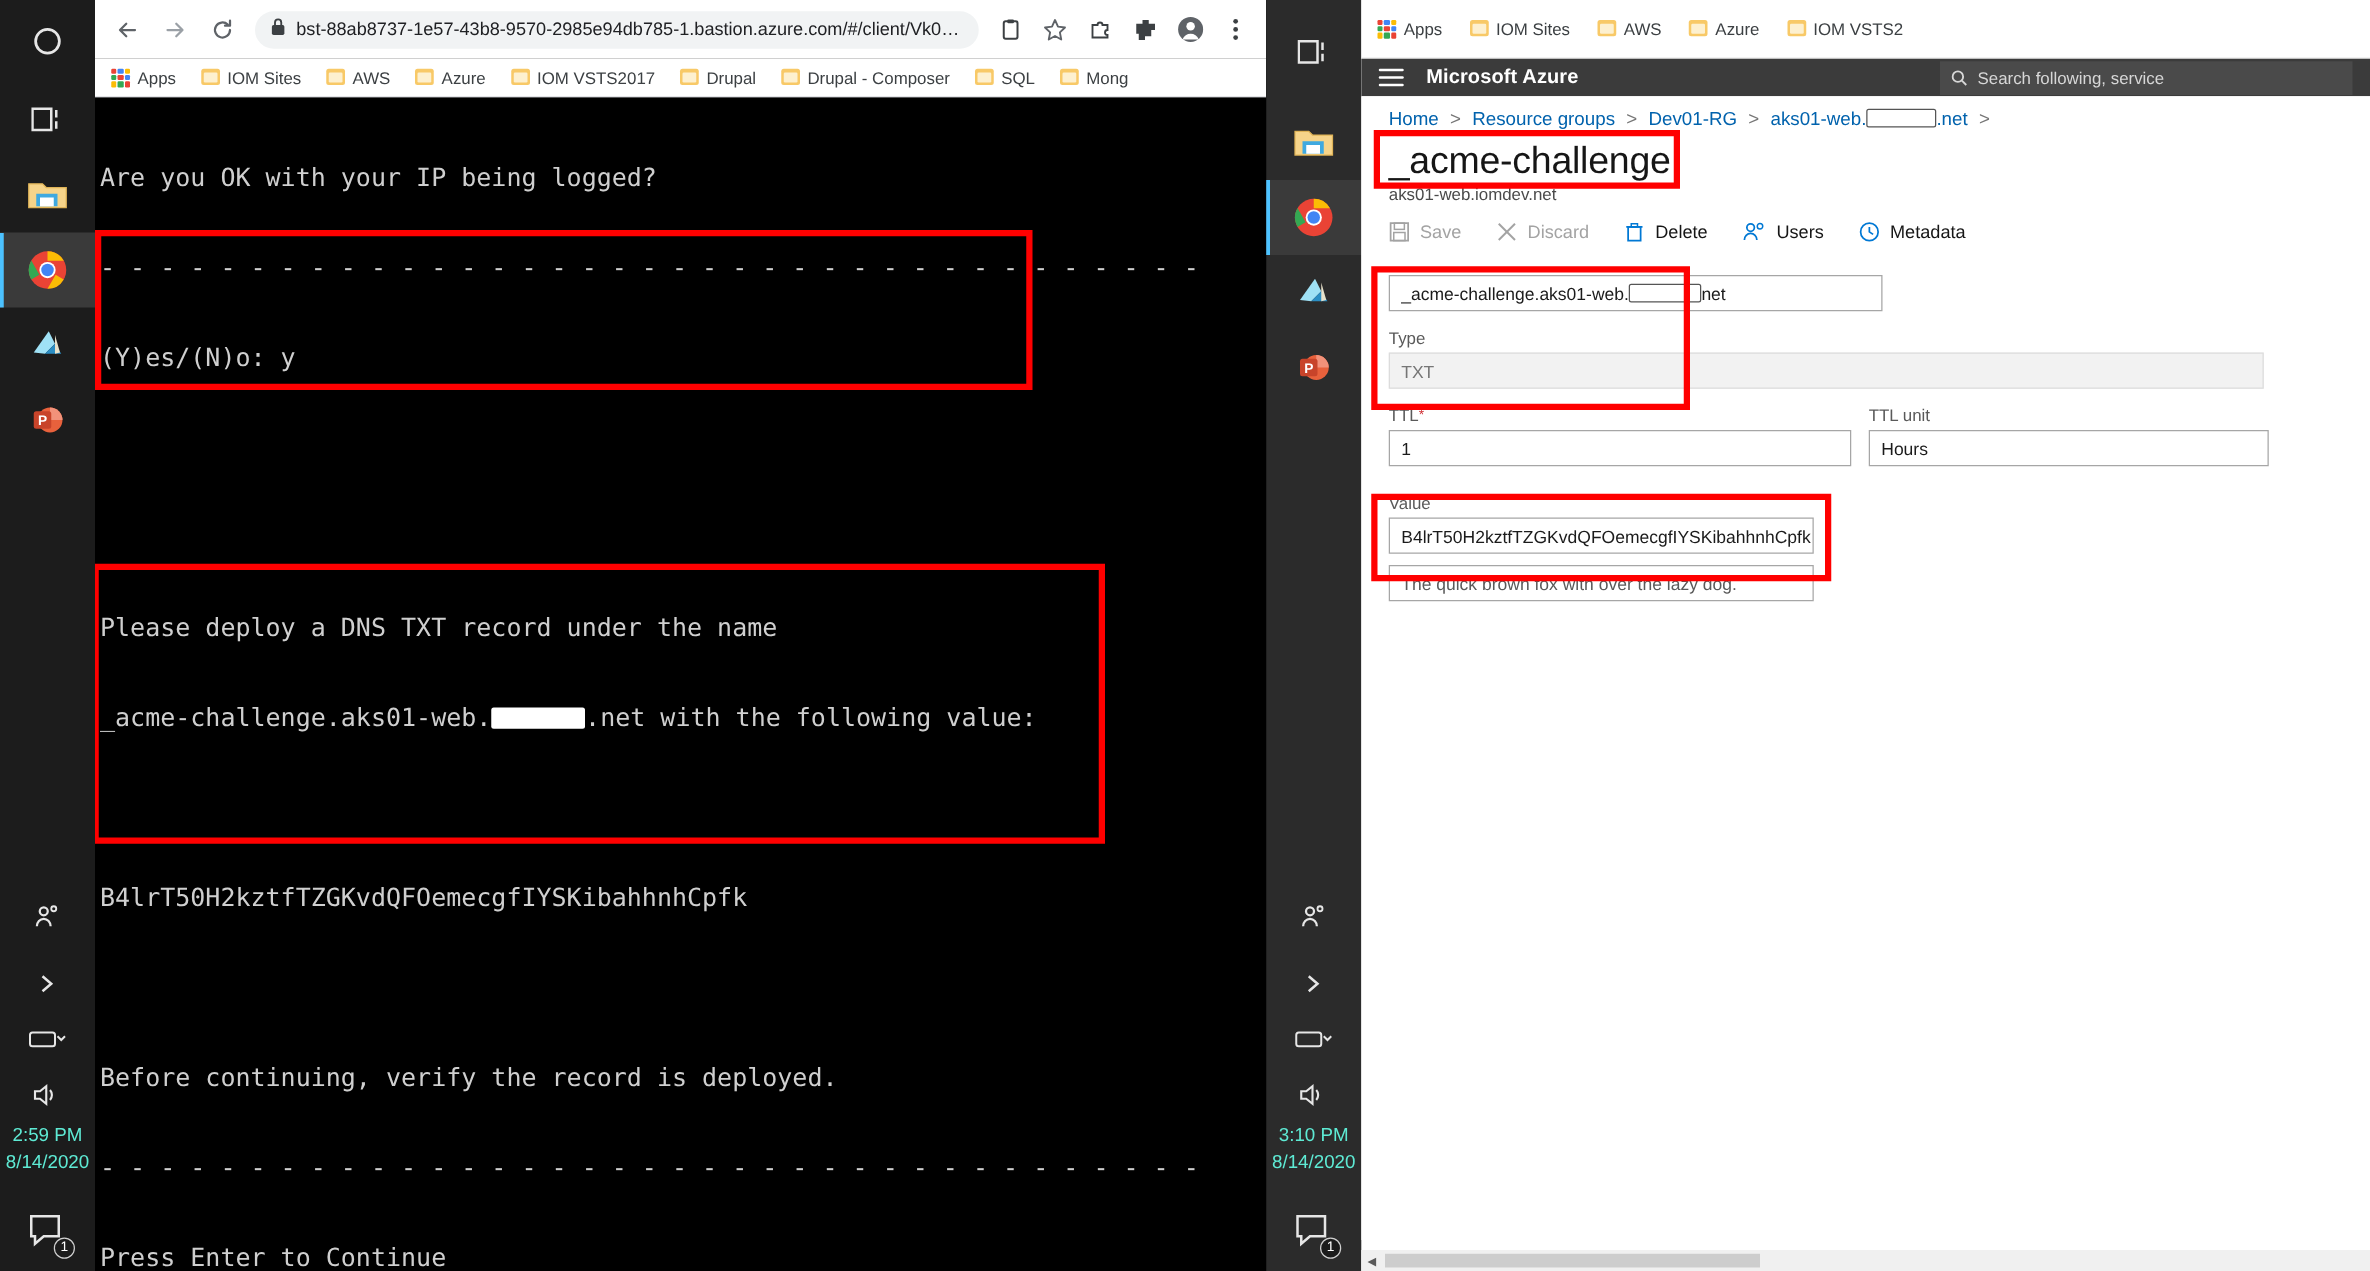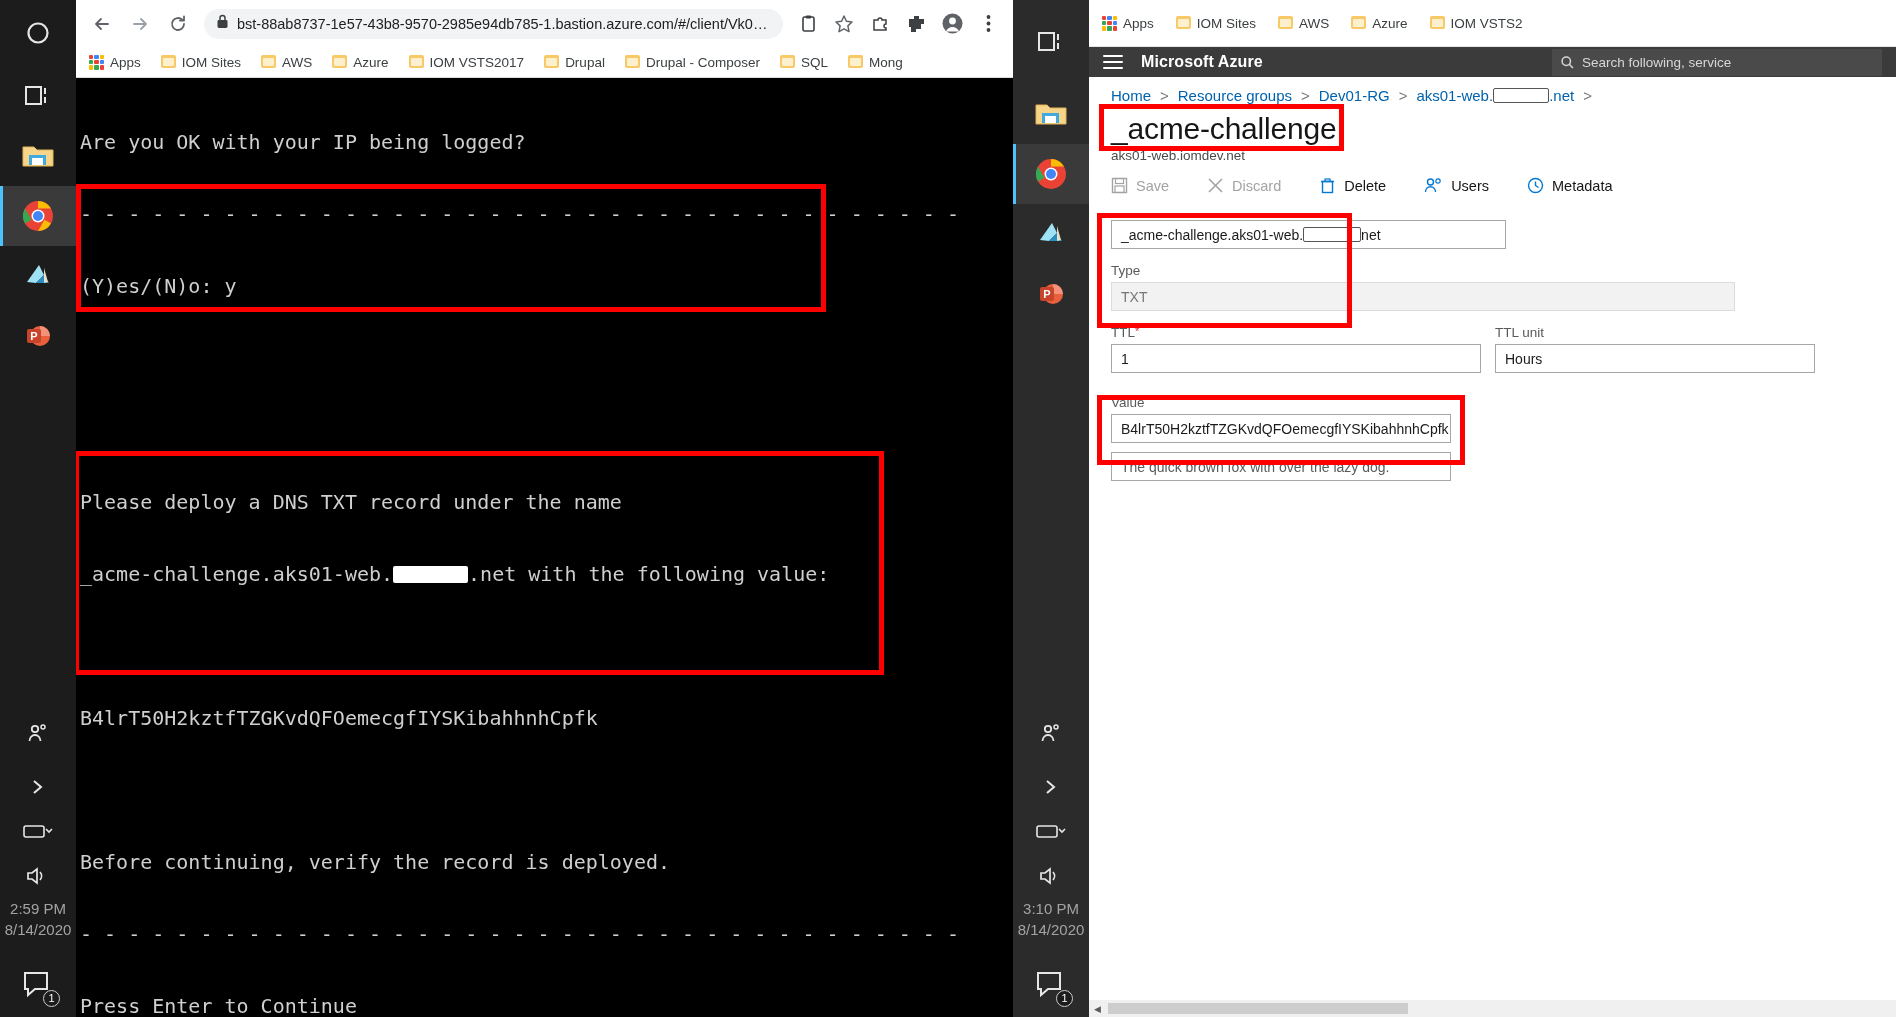--- a/index.html
+++ b/index.html
@@ -18,21 +18,21 @@
     display: flex; flex-direction: column; align-items: center;
   }
   .win-taskbar.second { left: 1013px; width: 76px; background: #2b2b2b; }
   .tb-icon {
     width: 76px; height: 60px; display: flex; align-items: center; justify-content: center;
     color: #e6e6e6;
   }
   .tb-icon.selected { background: #3a3a3a; box-shadow: inset 3px 0 0 #4cc2ff; }
   .tb-spacer { flex: 1 1 auto; }
   .tb-clock {
-    color: #a3a3a3; font-size: 15px; text-align: center; line-height: 1.45;
+    color: #5eead4; font-size: 15px; text-align: center; line-height: 1.45;
     padding-bottom: 10px;
   }
   .tb-feedback {
     width: 76px; height: 66px; display: flex; align-items: center; justify-content: center;
     position: relative; color: #e6e6e6;
   }
   .badge-num {
     position: absolute; right: 16px; bottom: 10px;
     width: 17px; height: 17px; border-radius: 50%;
     background: #1c1c1c; border: 1px solid #cfcfcf; color: #fff;
@@ -139,21 +139,21 @@
     display: flex; align-items: center; gap: 9px; white-space: nowrap; text-align: right;
   }
   .breadcrumb .sep { color: #767676; }
   .breadcrumb .redact { height: 15px; background:#fff; border:1px solid #555; width:56px; vertical-align:-2px;}
   .blade-title {
     padding: 8px 0 0 22px; font-size: 30px; font-weight: 400; color: #161616;
     letter-spacing: -.2px;
   }
   .blade-sub { padding: 2px 0 0 22px; font-size: 13.5px; color: #4a4a4a; }
   .az-cmdbar {
-    display: flex; align-items: center; gap: 38px; padding: 14px 0 10px 22px;
+    display: flex; align-items: center; gap: 28px; padding: 14px 0 10px 22px;
     font-size: 14.5px; color: #161616;
   }
   .cmd { display: flex; align-items: center; gap: 8px; }
   .cmd.disabled { color: #a3a3a3; }
   .az-form { padding: 16px 0 0 22px; }
   .field-label { font-size: 13.5px; color: #5a5a5a; margin: 14px 0 4px 0; }
   .field-label .req { color: #d13438; font-size: 11px; vertical-align: 2px; }
   .inp {
     height: 29px; border: 1px solid #a6a6a6; background: #fff;
     display: flex; align-items: center; padding: 0 9px;
@@ -595,21 +595,21 @@
       </div>
 
       <div class="az-form">
         <div class="inp" style="width:395px;">
           <span>_acme-challenge.aks01-web.</span>
             <span class="redact"></span>
             <span>net</span>
         </div>
 
         <div class="field-label">Type</div>
-        <div class="inp readonly" style="width:624px;text-align:center;">TXT</div>
+        <div class="inp readonly" style="width:700px;text-align:center;">TXT</div>
 
         <div class="row2">
           <div style="width:370px;">
             <div class="field-label"><span>TTL</span><span class="req">*</span></div>
             <div class="inp">1</div>
           </div>
           <div style="width:320px;">
             <div class="field-label">TTL unit</div>
             <div class="inp">Hours</div>
           </div>

